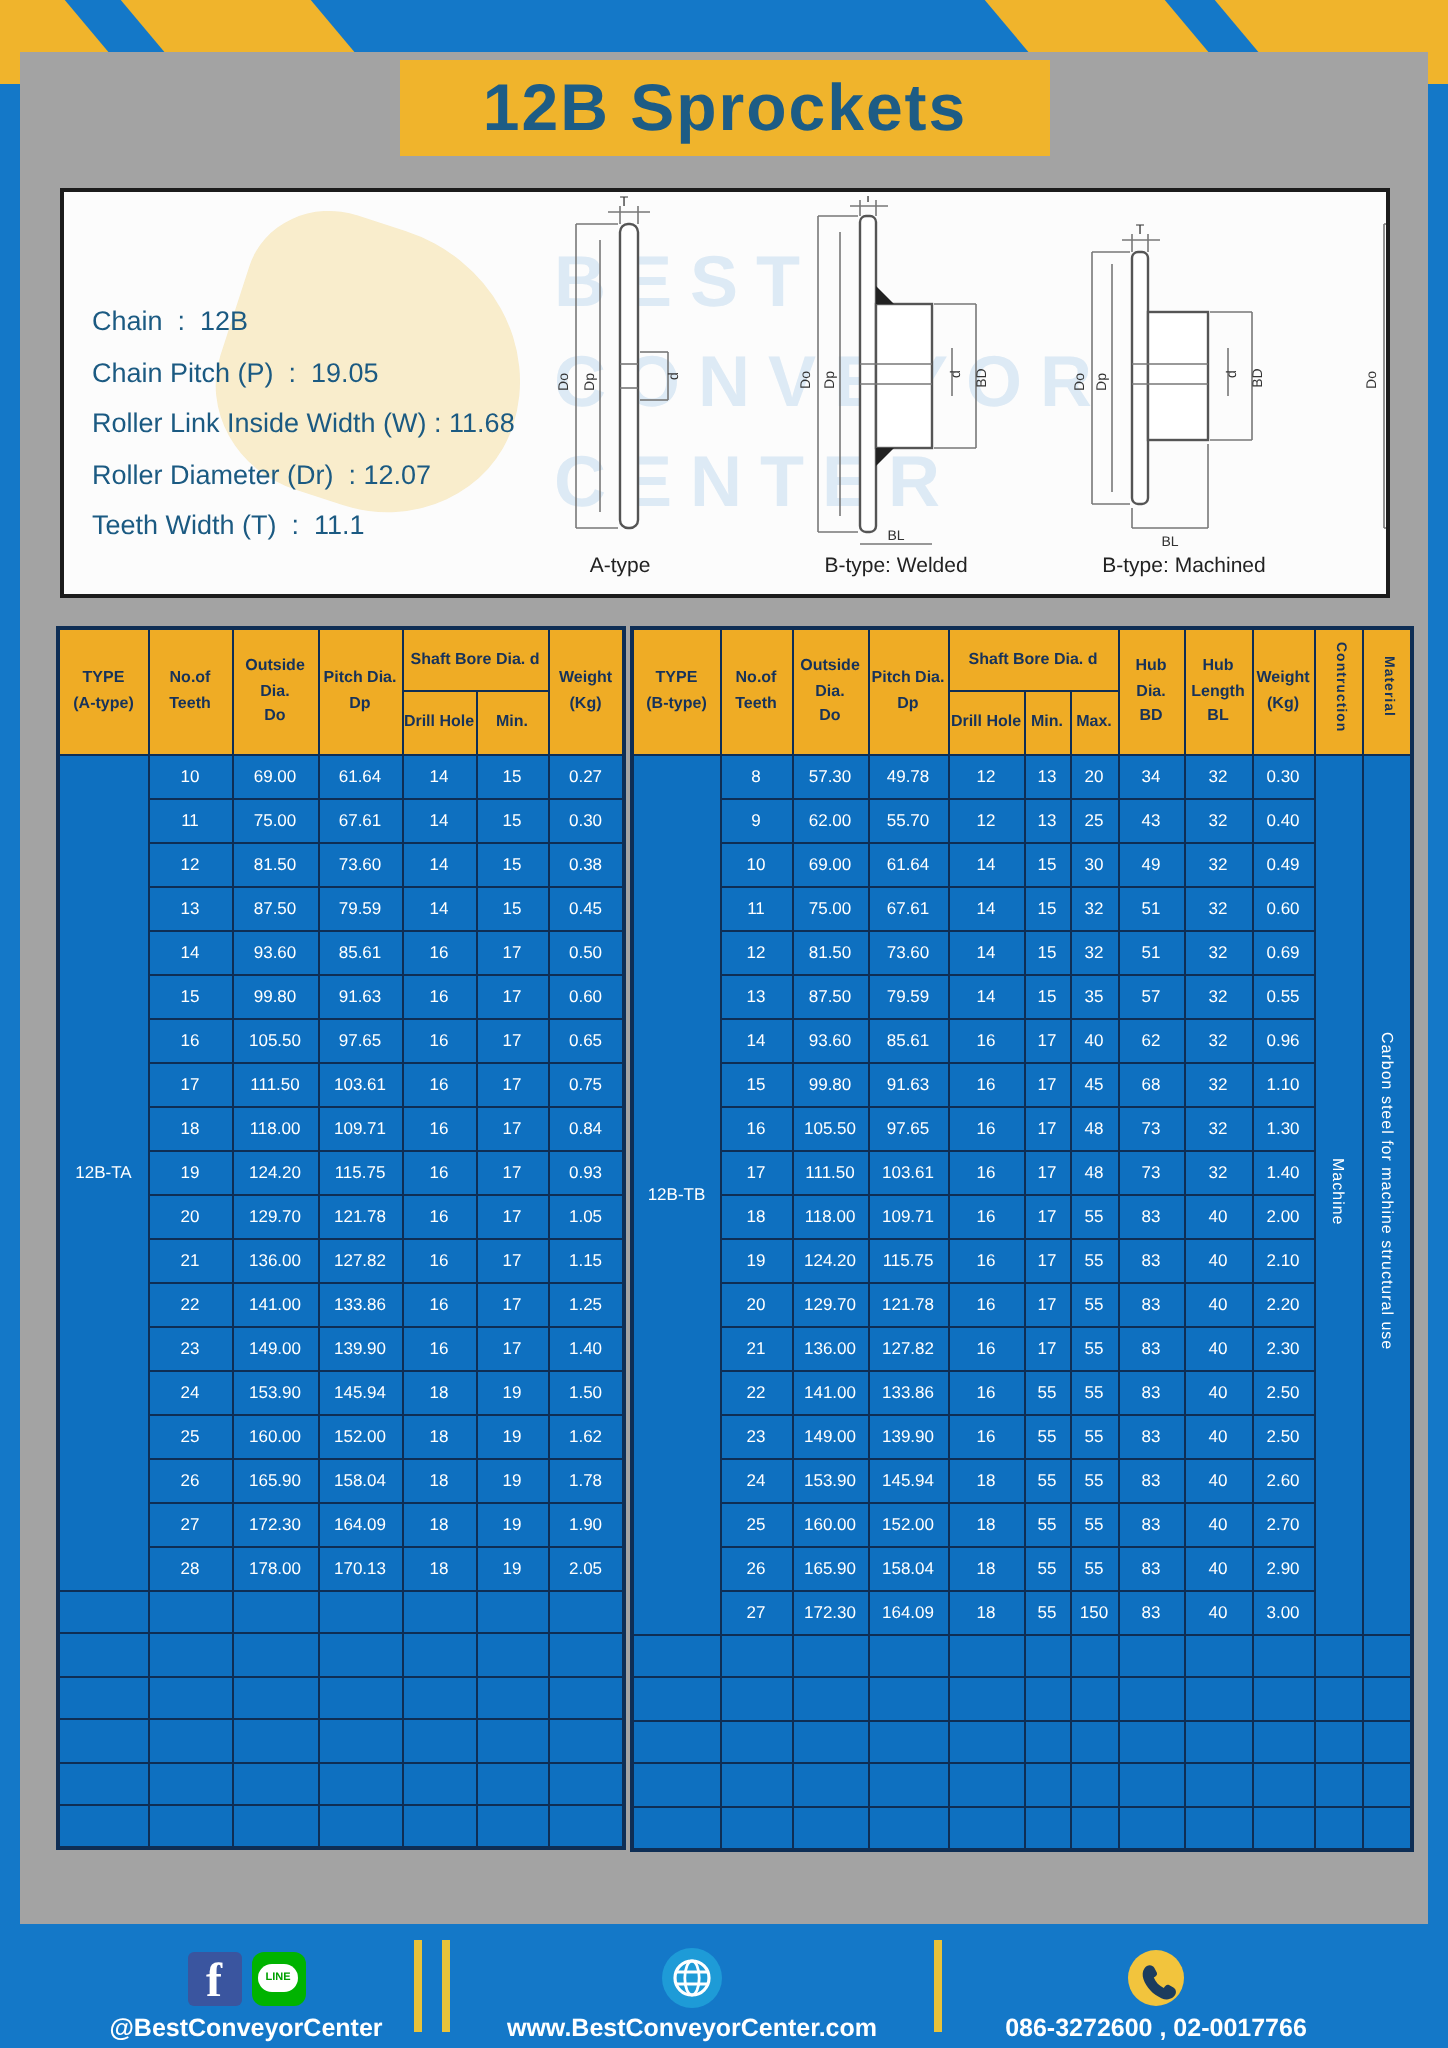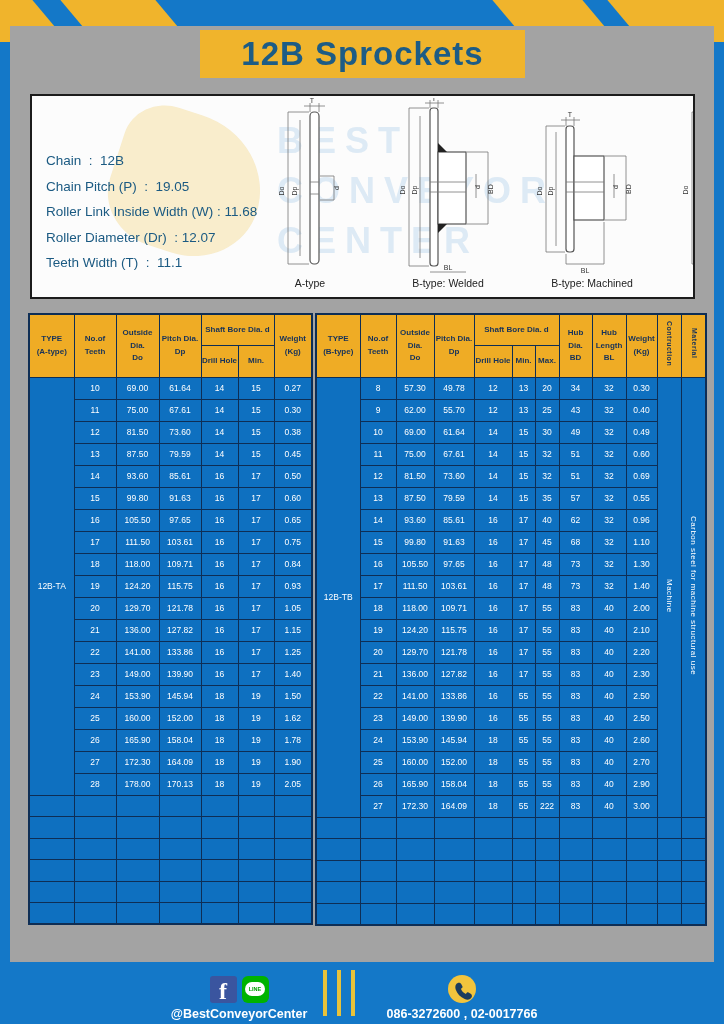--- a/index.html
+++ b/index.html
@@ -716,21 +716,21 @@
               <td>83</td>
               <td>40</td>
               <td>2.90</td>
             </tr>
             <tr>
               <td>27</td>
               <td>172.30</td>
               <td>164.09</td>
               <td>18</td>
               <td>55</td>
-              <td>222</td>
+              <td>150</td>
               <td>83</td>
               <td>40</td>
               <td>3.00</td>
             </tr>
             <tr class="empty">
               <td></td>
               <td></td>
               <td></td>
               <td></td>
               <td></td>
@@ -808,20 +808,32 @@
       <div class="icons">
         <div class="fb">f</div>
         <div class="line">
             <div class="linebubble">LINE</div>
           </div>
       </div>
       <div class="flabel">@BestConveyorCenter</div>
     </div>
     <div class="fdiv"></div>
     <div class="fdiv"></div>
+    <div class="fgroup g3">
+      <div class="icons">
+        <svg width="32" height="32" viewBox="0 0 32 32">
+          <circle cx="16" cy="16" r="15" fill="#1e9bd7"></circle>
+          <circle cx="16" cy="16" r="8.5" fill="none" stroke="#fff" stroke-width="1.6"></circle>
+          <ellipse cx="16" cy="16" rx="3.6" ry="8.5" fill="none" stroke="#fff" stroke-width="1.4"></ellipse>
+          <line x1="7.5" y1="13" x2="24.5" y2="13" stroke="#fff" stroke-width="1.4"></line>
+          <line x1="7.5" y1="19" x2="24.5" y2="19" stroke="#fff" stroke-width="1.4"></line>
+        </svg>
+      </div>
+      <div class="flabel">www.BestConveyorCenter.com</div>
+    </div>
     <div class="fdiv"></div>
     <div class="fgroup g4">
       <div class="icons">
         <svg width="30" height="30" viewBox="0 0 30 30">
           <circle cx="15" cy="15" r="14" fill="#f2c43d"></circle>
           <path d="M9.2 10.2 c1.4-2 3.9-2 5 -0.2 l1.2 2.2 c0.5 1-0.3 1.9-1.5 2.6 0.9 2.4 2.7 4.2 5 5.2 0.7-1.2 1.6-2 2.6-1.5 l2.2 1.3 c1.8 1.1 1.7 3.6-0.3 5 -1.6 1.1-3.8 1.2-5.7 0.3 -4.3-2-7.5-5.3-9-9.6 -0.6-1.9-0.5-4 0.5-5.3 z" fill="#1c3c5e"></path>
         </svg>
       </div>
       <div class="flabel">086-3272600 , 02-0017766</div>
     </div>

